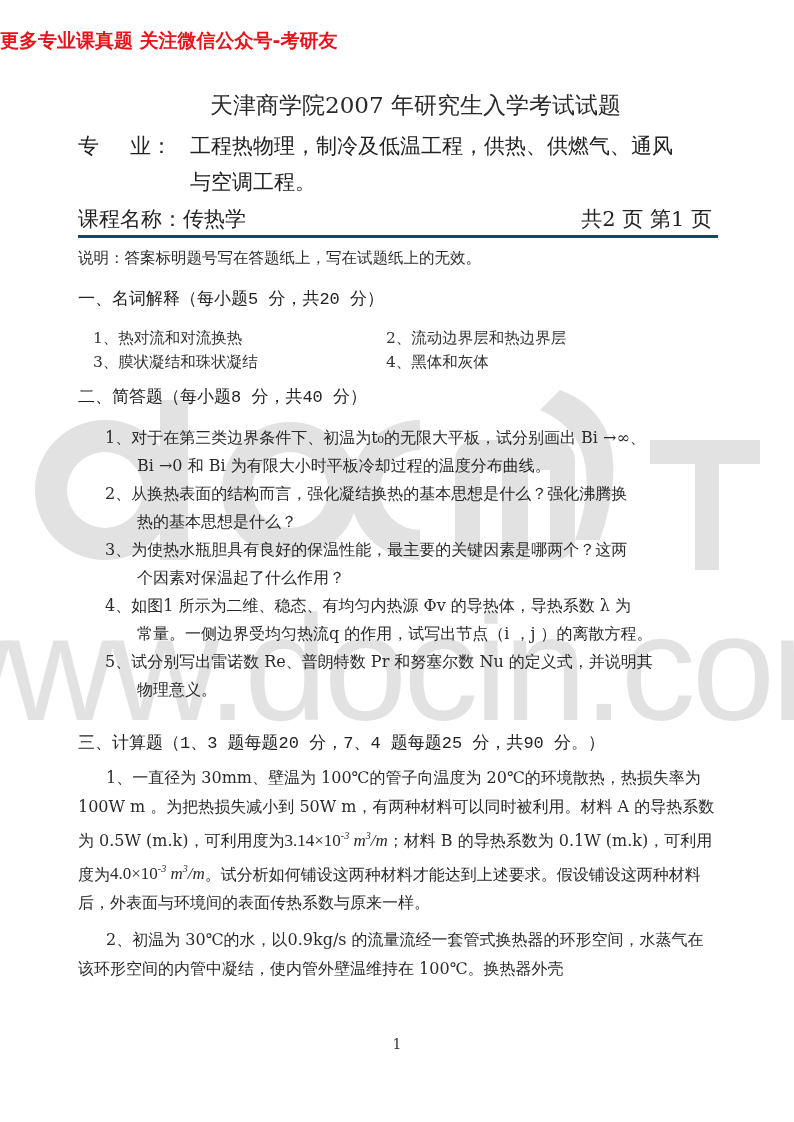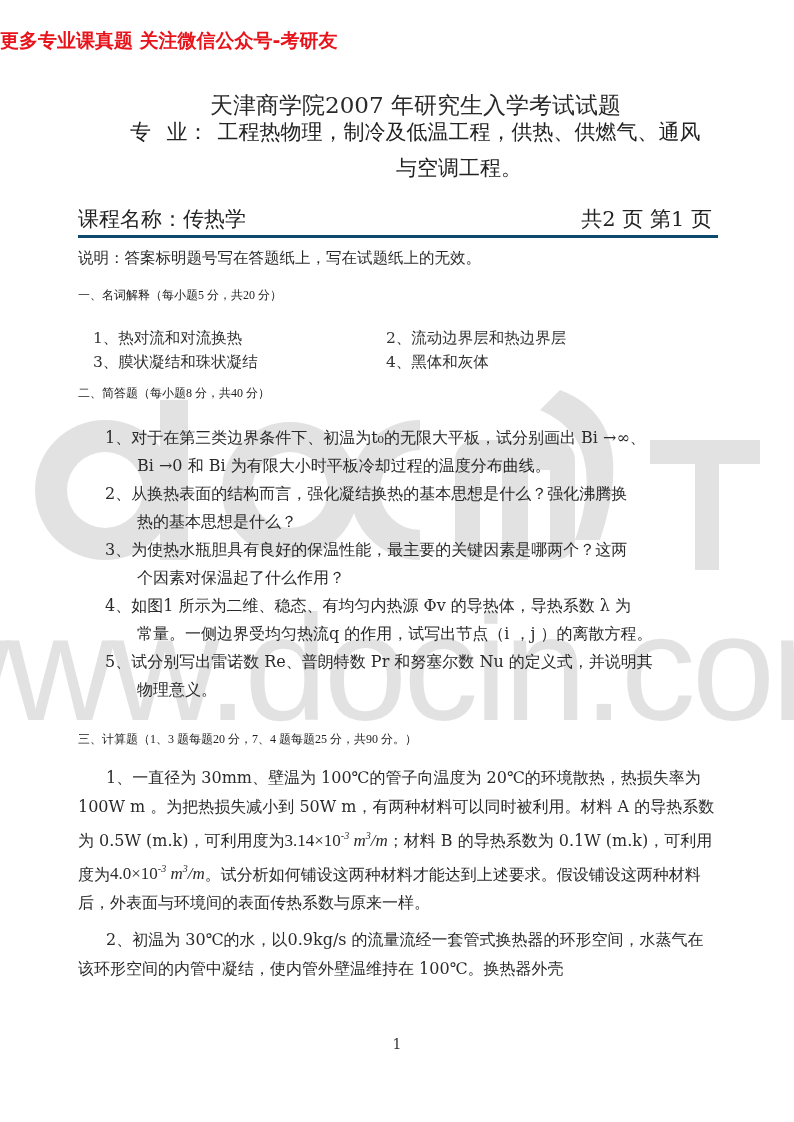--- a/index.html
+++ b/index.html
@@ -15,38 +15,38 @@
     .watermark {
       position: absolute; left: 0; top: 380px; width: 794px; height: 360px;
       pointer-events: none; z-index: 0;
     }
     .content { position: absolute; left: 0; top: 0; width: 794px; height: 1122px; z-index: 1; }
     .title {
       position: absolute; top: 90px; left: 0; width: 794px; text-align: center;
       font-family: "DejaVu Serif", serif; font-size: 23px; color: #2a2a2a; padding-left: 37px; box-sizing: border-box;
     }
     .major {
-      position: absolute; top: 114px; left: 78px; width: 650px;
-      font-family: Liberation Sans, sans-serif; font-size: 21px; line-height: 36px; color: #222; text-align: center;
+      position: absolute; top: 128px; left: 78px; width: 650px;
+      font-family: Liberation Sans, sans-serif; font-size: 21px; line-height: 36px; color: #222;
     }
     .major .lbl { display: inline-block; width: 112px; }
     .major .lbl span.gap { display: inline-block; width: 52px; }
     .major .line2 { padding-left: 112px; }
     .course-row {
       position: absolute; top: 205px; left: 78px; width: 640px; height: 30px;
       font-family: "DejaVu Serif", serif; font-size: 21px; color: #222;
       border-bottom: 3px solid #0c4a6e;
     }
     .course-row .right { position: absolute; right: 6px; top: 0; }
     .body-text {
       position: absolute; left: 78px; width: 640px; font-family: "DejaVu Serif", serif;
       font-size: 15.5px; color: #2a2a2a;
     }
     .note { top: 248px; font-weight: normal; }
-    .sec { font-size: 12px; font-family: Liberation Serif, serif; color: #222; }
+    .sec { font-size: 17px; font-family: Liberation Mono, monospace; color: #222; }
     .sec1 { top: 287px; }
     .grid { position: absolute; left: 93px; top: 326px; width: 600px; font-family: "DejaVu Serif", serif; font-size: 15.5px; line-height: 24px; color: #333; }
     .grid .row { display: flex; }
     .grid .cell { width: 293px; }
     .sec2 { top: 385px; }
     .qa { position: absolute; left: 105px; width: 615px; font-family: "DejaVu Serif", serif; font-size: 16px; line-height: 28px; color: #2a2a2a; }
     .qa .item { margin-bottom: 0; }
     .qa .cont { padding-left: 32px; }
     .sec3 { top: 731px; }
     .calc { position: absolute; left: 78px; width: 640px; font-family: "DejaVu Serif", serif; font-size: 16px; line-height: 29px; color: #2a2a2a; }

